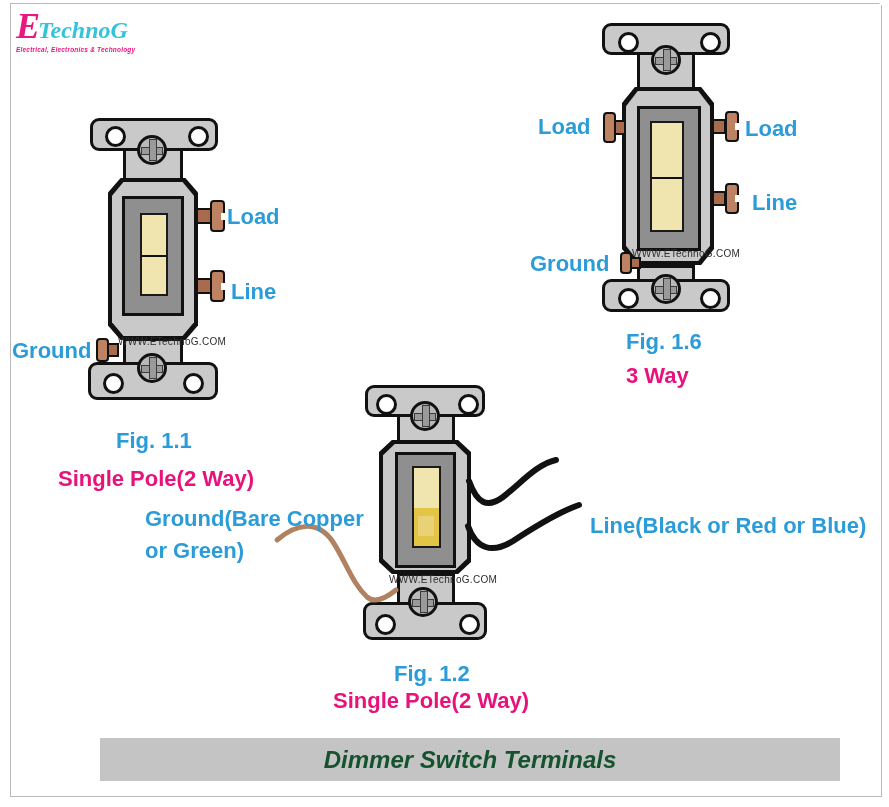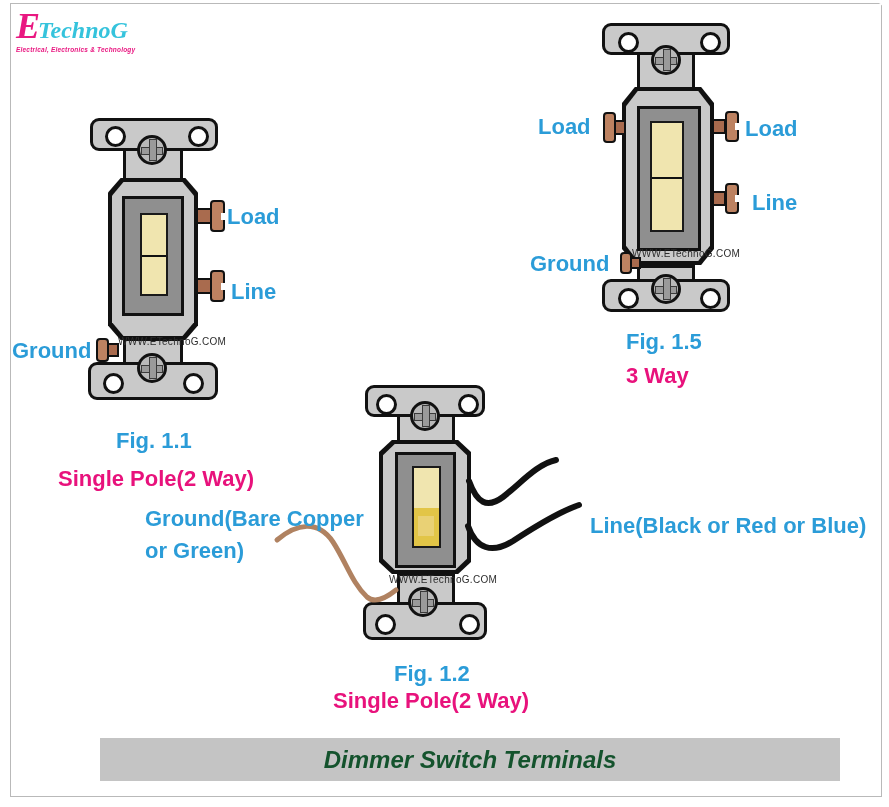--- a/index.html
+++ b/index.html
@@ -235,19 +235,19 @@
   <div class="lbl" style="left:145px; top:506px;">Ground(Bare Copper</div>
   <div class="lbl" style="left:590px; top:513px;">Line(Black or Red or Blue)</div>
   <div class="lbl" style="left:145px; top:538px;text-align:right;">or Green)</div>
   <div class="lbl" style="left:394px; top:661px;">Fig. 1.2</div>
   <div class="lbl magenta" style="left:333px; top:688px;">Single Pole(2 Way)</div>
 
   <div class="lbl" style="left:538px; top:114px;">Load</div>
   <div class="lbl" style="left:745px; top:116px;">Load</div>
   <div class="lbl" style="left:752px; top:190px;">Line</div>
   <div class="lbl" style="left:530px; top:251px;">Ground</div>
-  <div class="lbl" style="left:626px; top:329px;">Fig. 1.5</div>
+  <div class="lbl" style="left:626px; top:329px;">Fig. 1.6</div>
   <div class="lbl magenta" style="left:626px; top:363px;">3 Way</div>
 
   <div class="banner">
     <span>Dimmer Switch Terminals</span>
   </div>
 </div>
 
 </body></html>

